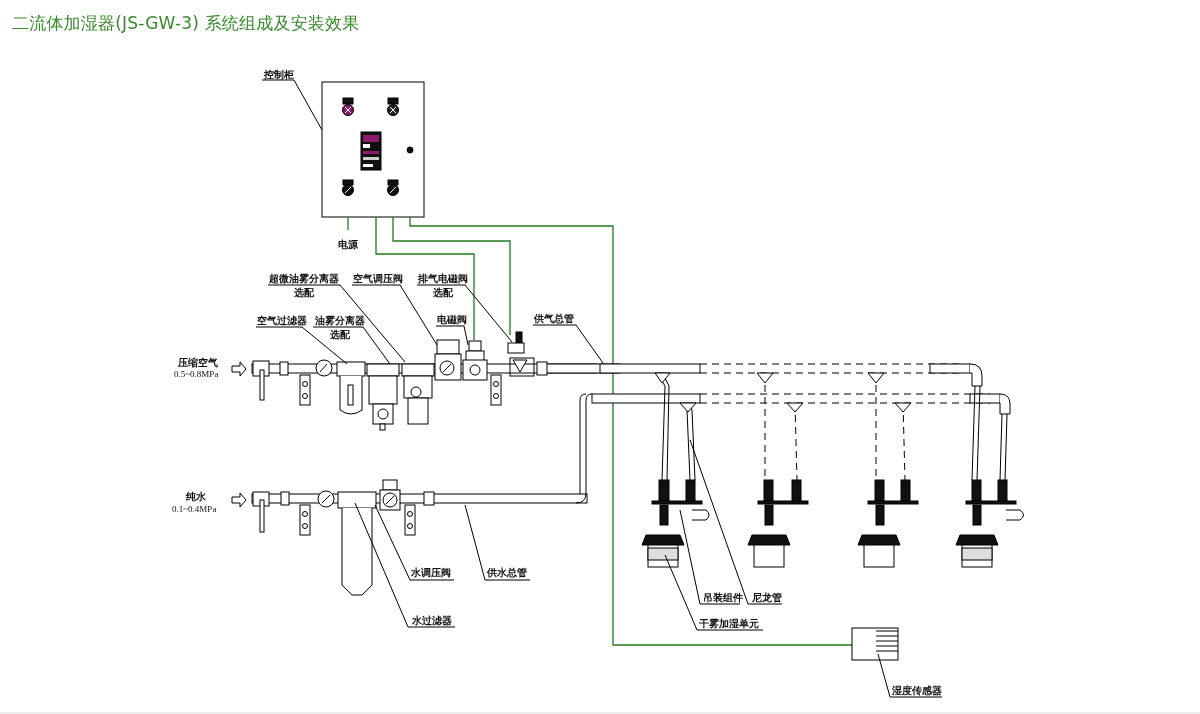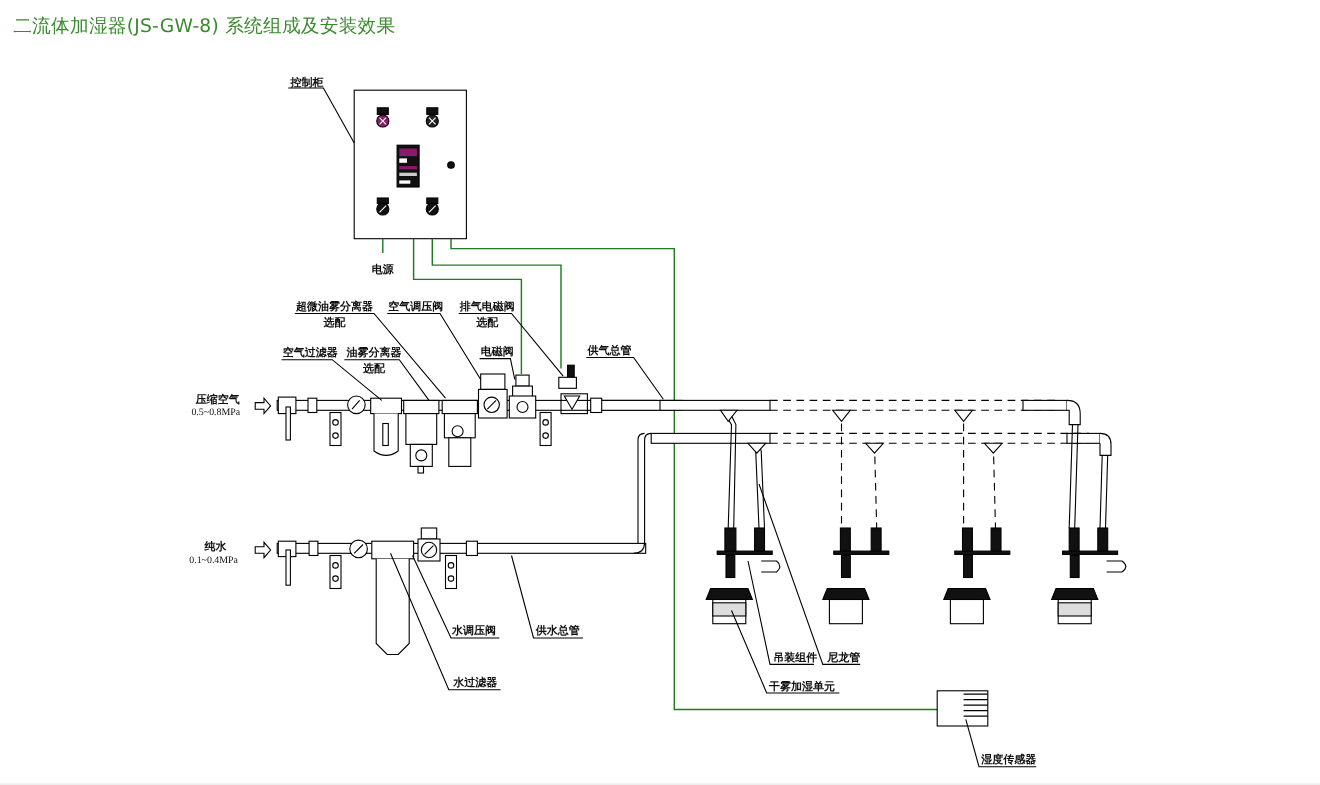--- a/index.html
+++ b/index.html
@@ -13,21 +13,21 @@
   .pipe{stroke:#000;stroke-width:1;fill:#fff;}
   .wire{stroke:#1f7a1f;stroke-width:1.3;fill:none;}
   .dash{stroke:#000;stroke-width:1;fill:none;stroke-dasharray:7 5;}
   .blk{fill:#111;stroke:#000;}
   .wht{fill:#fff;stroke:#000;stroke-width:1;}
 </style>
 </head>
 <body>
 
 <div id="frame"></div>
-<div id="title">二流体加湿器(JS-GW-8) 系统组成及安装效果</div>
+<div id="title">二流体加湿器(JS-GW-3) 系统组成及安装效果</div>
 
 <svg width="1200" height="714" viewBox="0 0 1200 714">
 
   <g>
     <rect x="322" y="82" width="102" height="135" class="wht"></rect>
 
     <g>
       <rect x="343" y="98" width="10" height="6" class="blk"></rect>
       <circle cx="348" cy="110" r="5.5" fill="#8a1a6a" stroke="#000"></circle>
       <path d="M345 107 L351 113 M351 107 L345 113" stroke="#fff" stroke-width="1"></path>

